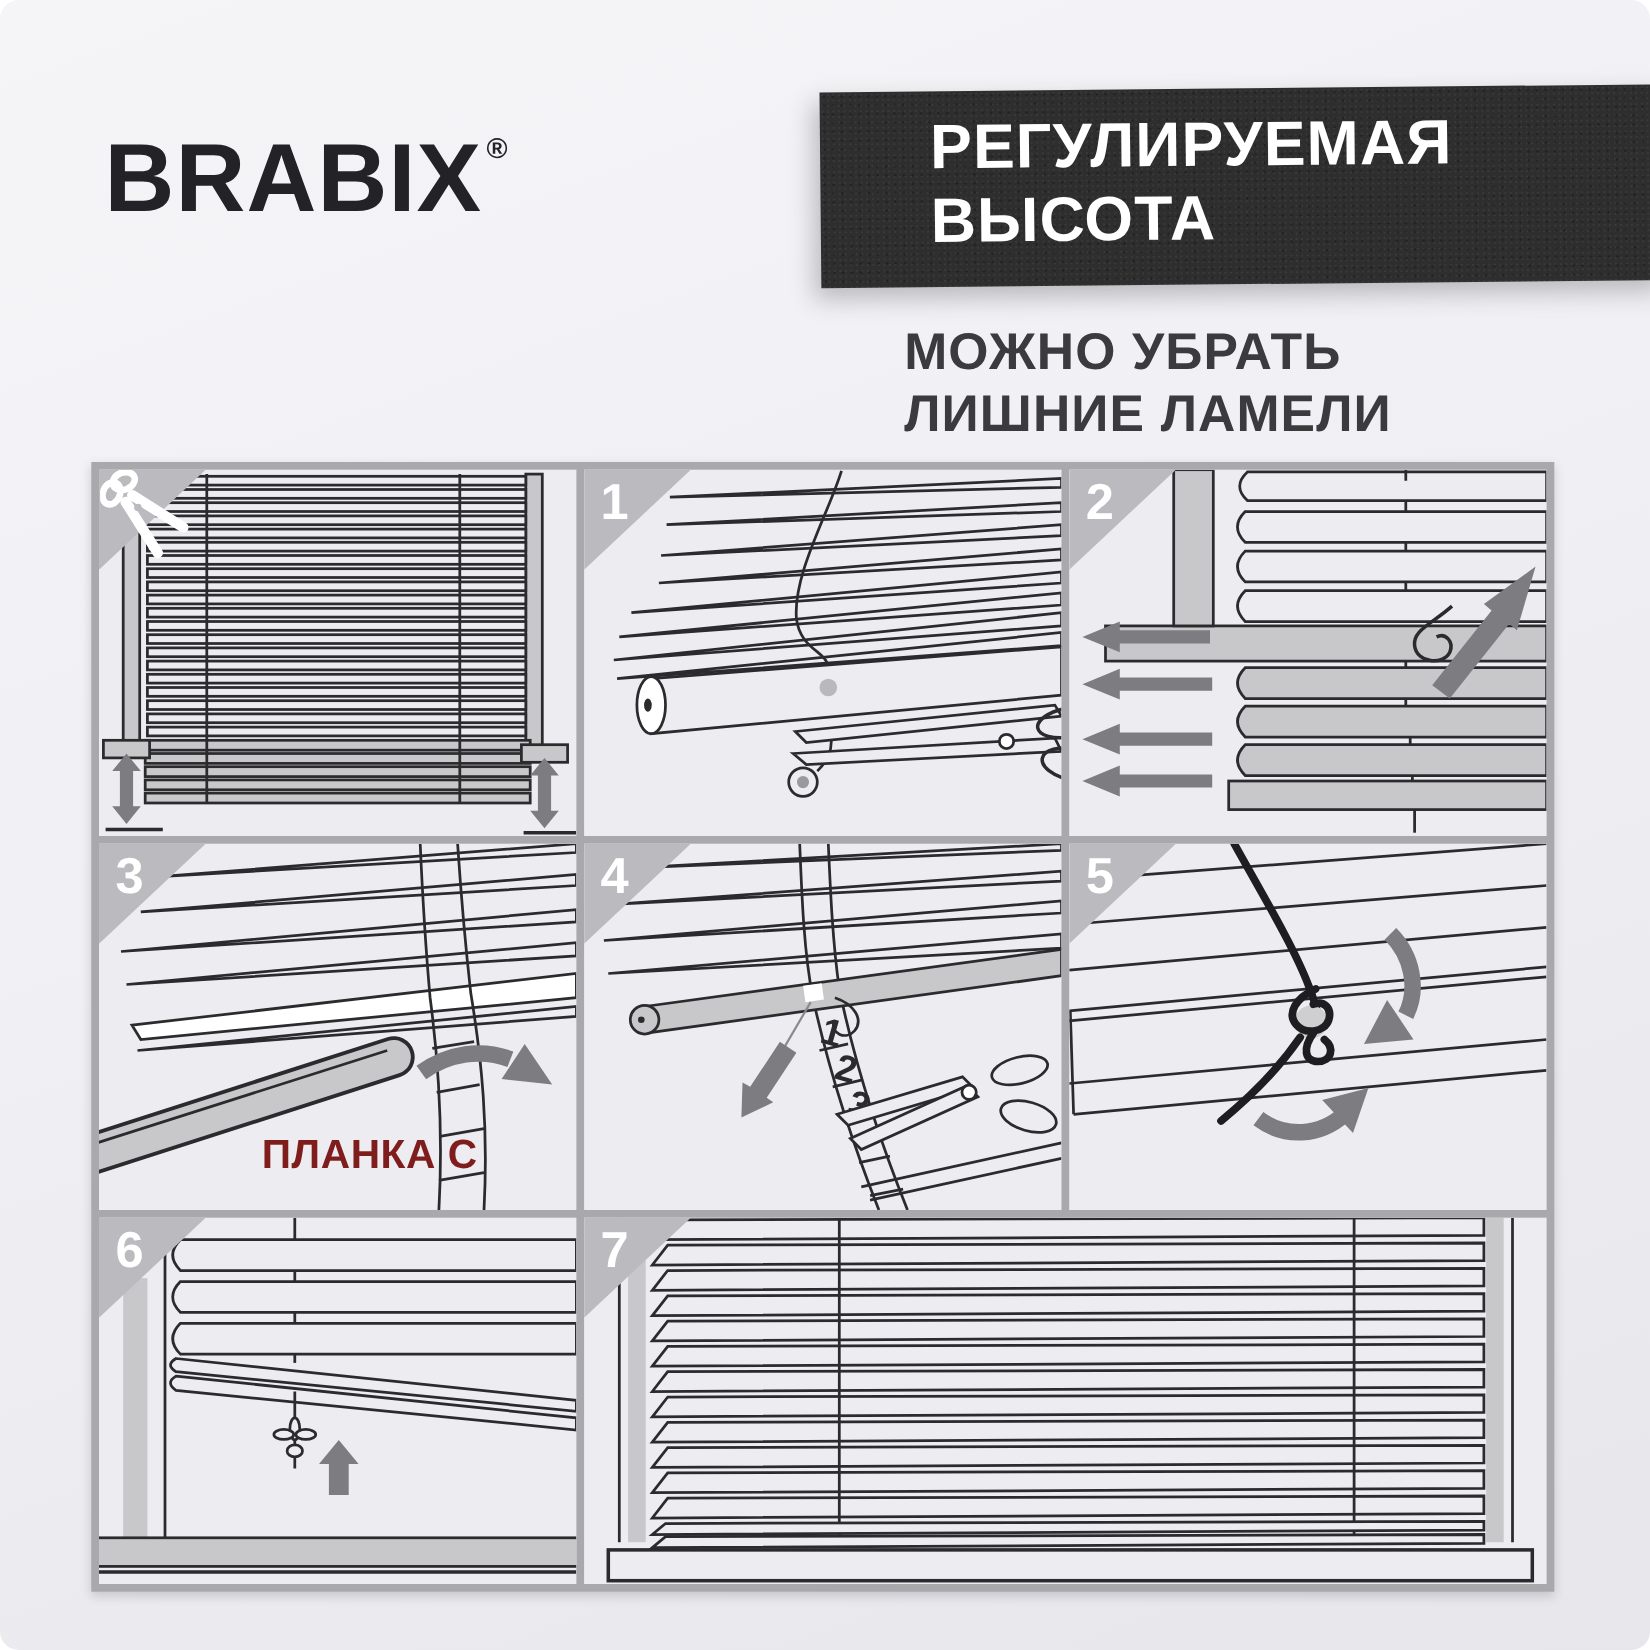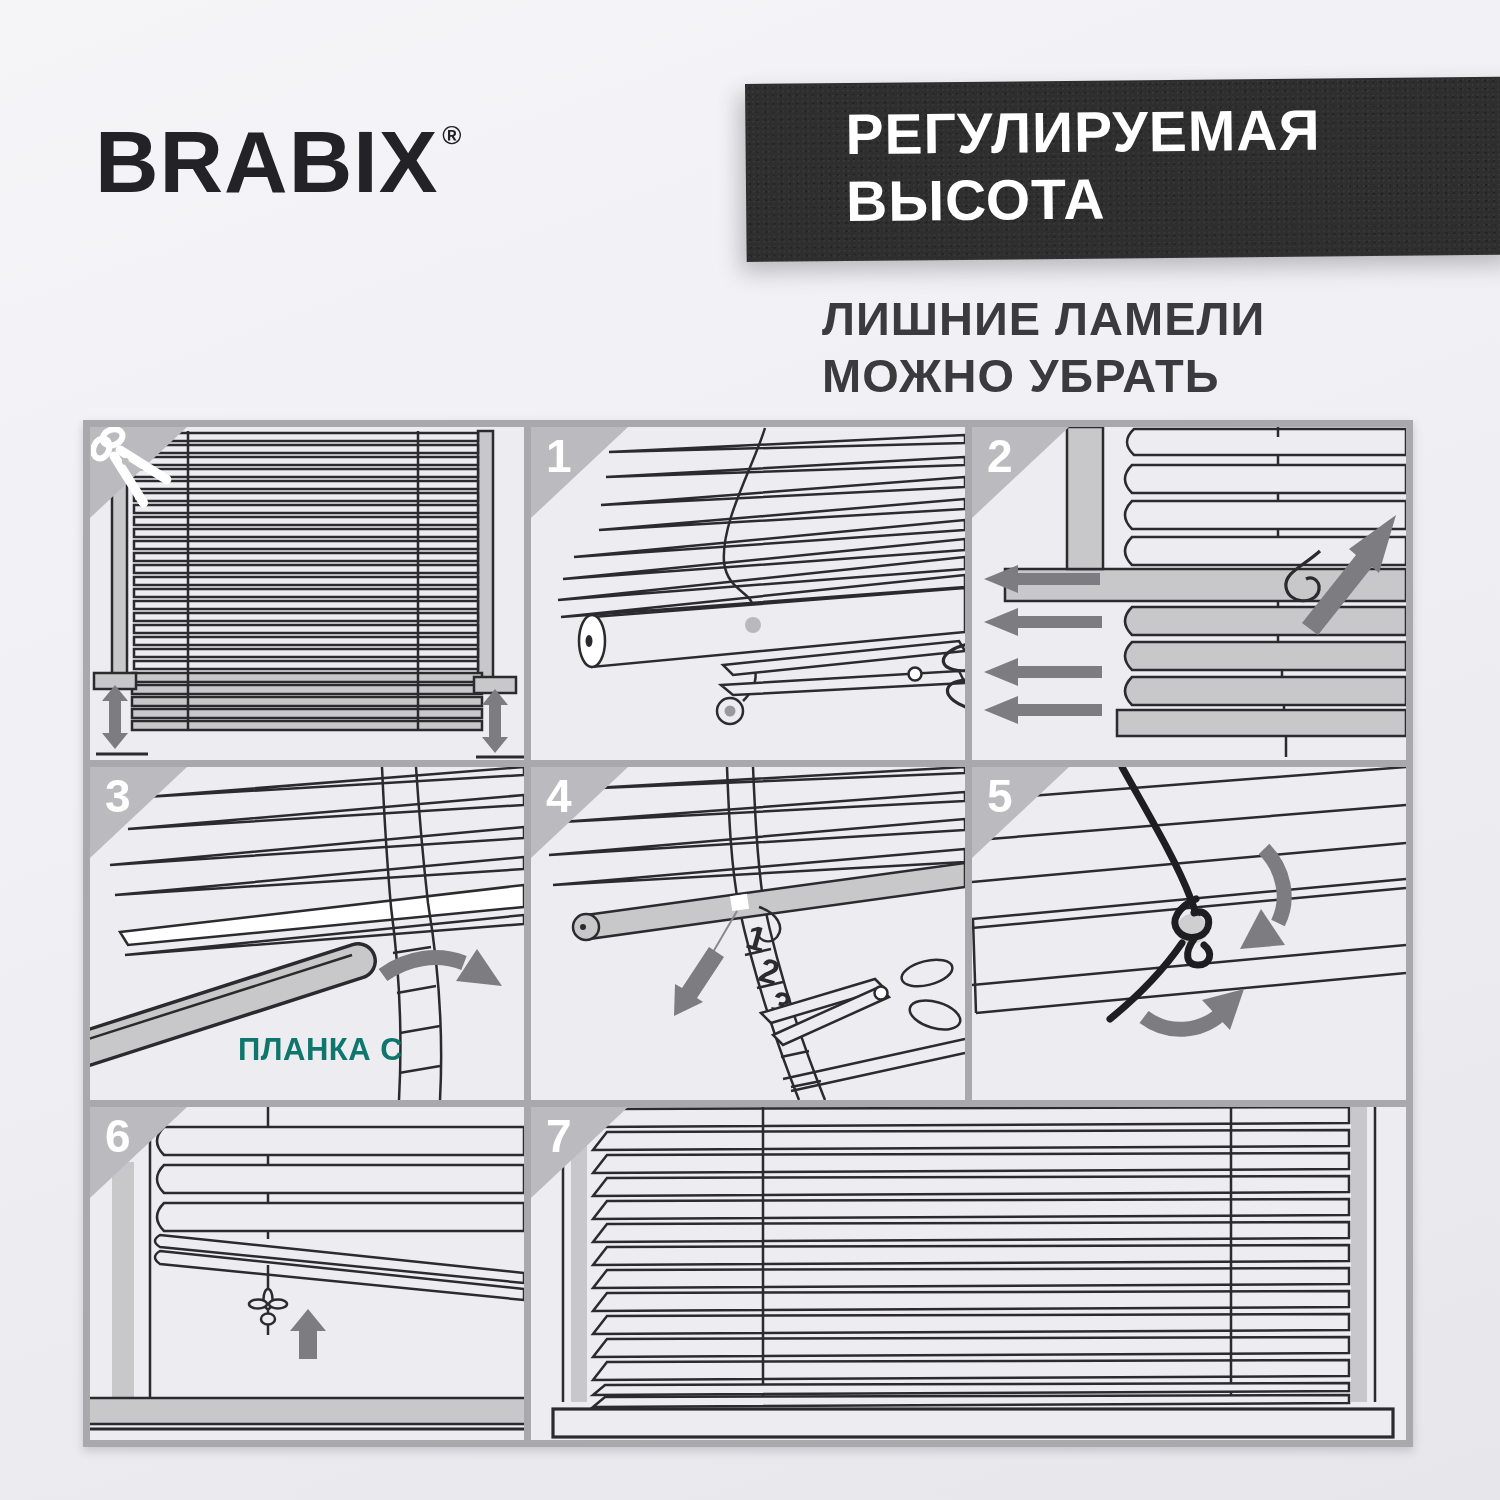--- a/index.html
+++ b/index.html
@@ -1,18 +1,18 @@
 <!DOCTYPE html>
 <html><head>
 <meta charset="utf-8">
 <style>
   html,body{margin:0;padding:0;}
   .page{position:relative;width:1500px;height:1500px;overflow:hidden;
     background:linear-gradient(160deg,#f5f5f8 0%,#f0f0f4 45%,#e6e6eb 100%);
-    font-family:"Liberation Sans", sans-serif;}
+    font-family:"Liberation Sans", sans-serif;border-radius:17px;}
   
   .logo{position:absolute;left:95px;top:118px;font-size:88px;font-weight:bold;
     letter-spacing:1px;color:#232226;line-height:1;}
   .logo sup{font-size:26px;font-weight:bold;vertical-align:48px;margin-left:4px;}
   .banner{position:absolute;left:745px;top:84px;width:770px;height:178px;
     background-color:#2f2e2e;
     background-image:radial-gradient(rgba(255,255,255,.06) 1px,transparent 1px),
                      radial-gradient(rgba(0,0,0,.28) 1px,transparent 1px);
     background-size:5px 5px,8px 8px;
     transform:rotate(-0.55deg);transform-origin:left top;
@@ -27,22 +27,22 @@
     grid-template-rows:repeat(3,1fr);gap:7px;padding:7px;box-sizing:border-box;
     box-shadow:0 4px 9px rgba(70,70,80,.22);}
   .panel{position:relative;background:#ededf1;overflow:hidden;}
   .panel.wide{grid-column:2 / span 2;}
   .corner{position:absolute;left:0;top:0;width:97px;height:91px;background:#bbbbbf;
     clip-path:polygon(0 0,100% 0,0 100%);z-index:3;}
   .badge{position:absolute;left:15px;top:2px;z-index:4;color:#ffffff;
     font-size:46px;font-weight:bold;line-height:1.2;}
   .scis{position:absolute;left:1px;top:0px;width:86px;height:86px;z-index:4;}
   .art{position:absolute;left:0;top:0;width:100%;height:100%;z-index:1;}
-  .caption{position:absolute;left:148px;top:266px;z-index:5;color:#0f766e;
-    font-size:31px;font-weight:bold;line-height:34px;letter-spacing:.5px;}
+  .caption{position:absolute;left:148px;top:266px;z-index:5;color:#7f1d1d;
+    font-size:37px;font-weight:bold;line-height:34px;letter-spacing:.5px;}
   
   .s-fw{fill:#ededf1;stroke:#2b2b2e;stroke-width:2.5;}
   .s-white{fill:#ffffff;stroke:#2b2b2e;stroke-width:2.5;}
   .s-fg{fill:#c8c8cb;stroke:#2b2b2e;stroke-width:2.5;}
   .s-ln{fill:none;stroke:#2b2b2e;stroke-width:2.5;}
   .s-ln3{fill:none;stroke:#2b2b2e;stroke-width:3.2;}
   .s-cord{fill:none;stroke:#1e1e21;stroke-width:7;stroke-linecap:round;}
   .s-ar{fill:#7d7d81;stroke:none;}
   .s-arln{fill:none;stroke:#7d7d81;stroke-width:15;}
   .s-num{fill:#2b2b2e;font-family:"Liberation Sans",sans-serif;
@@ -54,22 +54,22 @@
 <div class="page">
 
   <div class="logo"><span>BRABIX</span><sup>®</sup></div>
 
   <div class="banner">
     <div class="line">РЕГУЛИРУЕМАЯ</div>
     <div class="line">ВЫСОТА</div>
   </div>
 
   <div class="subtitle">
+    <div class="line">МОЖНО УБРАТЬ</div>
     <div class="line">ЛИШНИЕ ЛАМЕЛИ</div>
-    <div class="line">МОЖНО УБРАТЬ</div>
   </div>
 
   <div class="grid">
 
     <div class="panel">
       <div class="corner"></div>
       <svg class="scis" viewBox="0 0 100 100">
         <g stroke="#ffffff" fill="none" stroke-linecap="round">
           <ellipse cx="25" cy="12" rx="12" ry="9" stroke-width="7" transform="rotate(-22 25 12)"></ellipse>
           <ellipse cx="12" cy="25" rx="9" ry="12" stroke-width="7" transform="rotate(22 12 25)"></ellipse>

